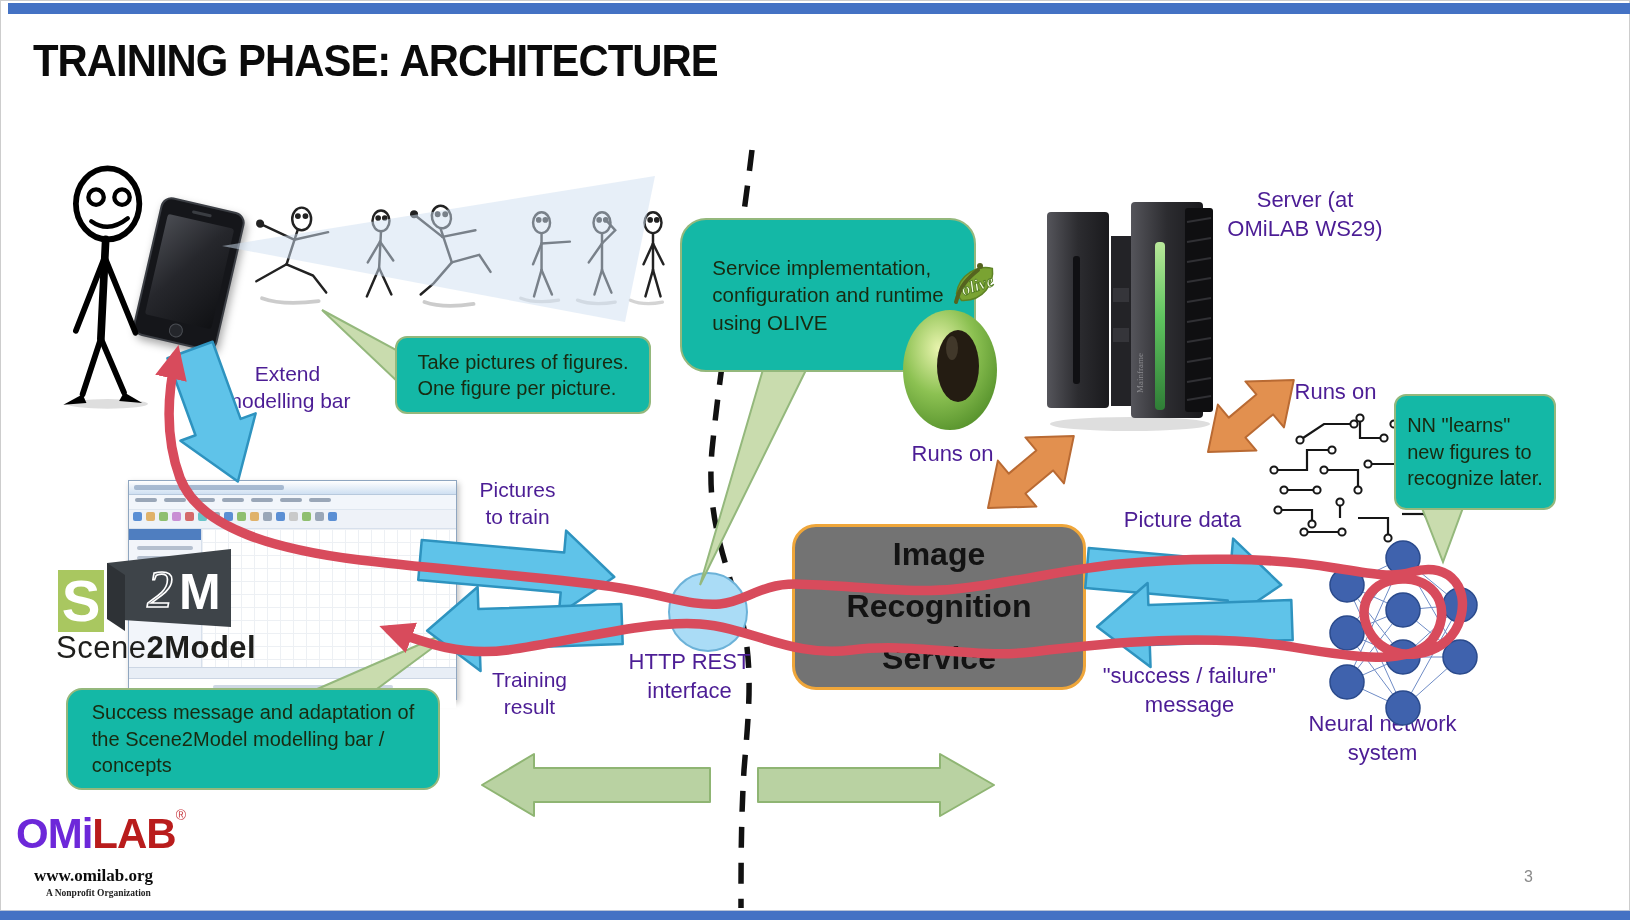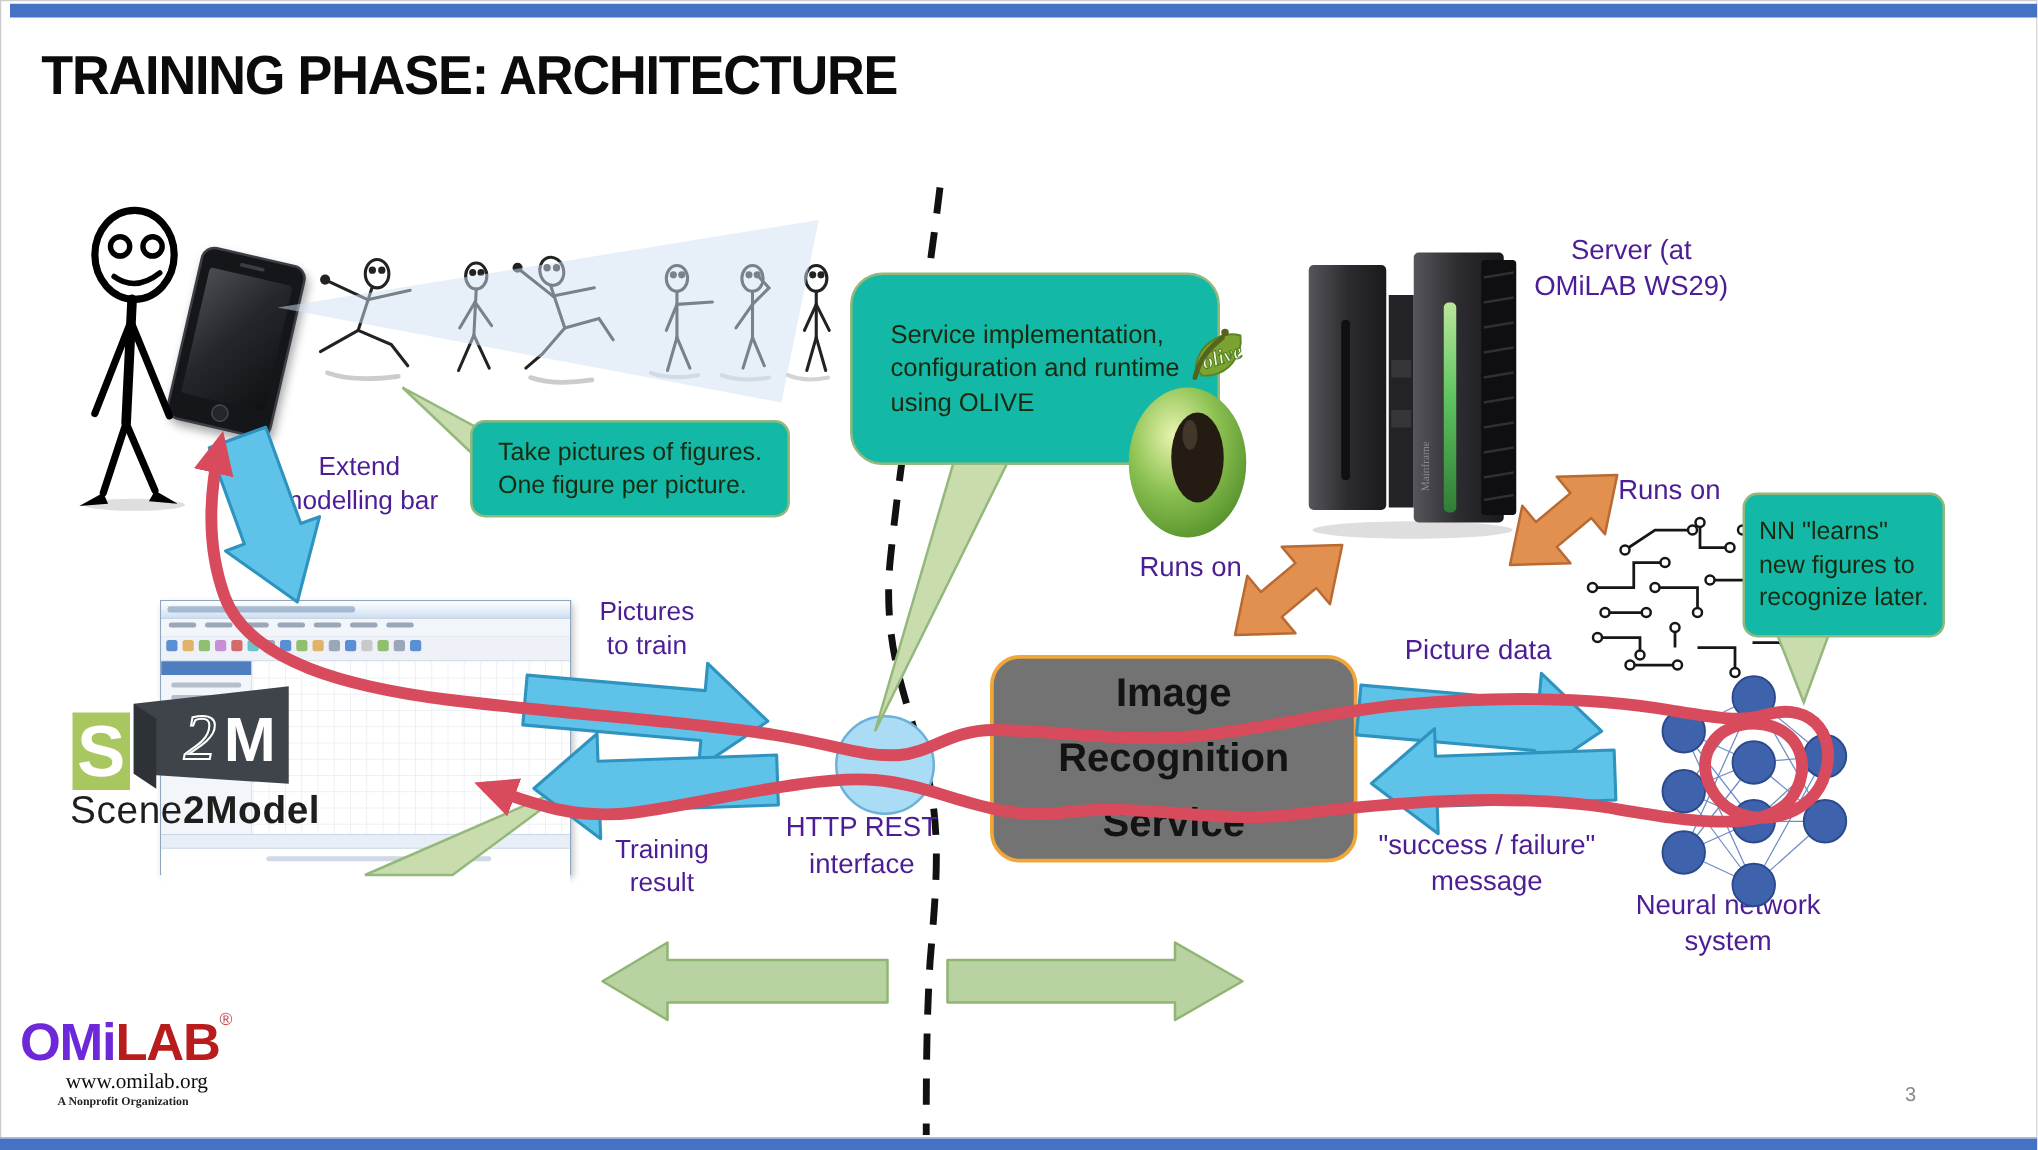--- a/index.html
+++ b/index.html
@@ -49,21 +49,21 @@
   .irs{left:792px;top:524px;width:288px;height:160px;border-radius:24px;background:#737373;
        border:3px solid #efa63a;display:flex;align-items:center;justify-content:center;text-align:center;z-index:6;}
   .irs .txt{font-size:32px;font-weight:700;line-height:1.62;color:#131313;}
   
   .side-lbl{font-size:23px;color:#14250d;font-weight:500;z-index:7;}
   
   .omilab{left:16px;top:808px;z-index:6;}
   .omilab .row1{font-size:42px;font-weight:700;letter-spacing:-1px;line-height:1;}
   .omilab .p1{color:#6d28d9;} .omilab .p2{color:#b91c1c;}
   .omilab .reg{color:#ca4148;font-size:14px;vertical-align:28px;font-weight:400;}
-  .omilab .url{font-family:"Liberation Serif",serif;font-weight:400;font-size:17px;color:#0c0c0c;margin:0 0 0 18px;text-align:center;}
+  .omilab .url{font-family:"Liberation Serif",serif;font-weight:700;font-size:17px;color:#0c0c0c;margin:11px 0 0 18px;}
   .omilab .tag{font-family:"Liberation Serif",serif;font-weight:700;font-size:9.5px;color:#222;margin:2px 0 0 30px;}
   .pagenum{left:1524px;top:868px;font-size:16px;color:#8a8a8a;z-index:6;}
   svg{display:block;}
   .overlay{left:0;top:0;z-index:20;pointer-events:none;}
   .base-art{z-index:4;}
   .olive{z-index:40;}
 </style>
 </head>
 <body>
 
@@ -438,33 +438,38 @@
 OMiLAB WS29)</div>
   <div class="abs lbl" style="left:1100px;top:506px;width:165px;font-size:22px;">Picture data</div>
   <div class="abs lbl ml" style="left:1082px;top:662px;width:215px;font-size:22px;">"success / failure"
 message</div>
   <div class="abs lbl ml" style="left:1285px;top:710px;width:195px;font-size:22px;">Neural network
 system</div>
 
   <div class="abs side-lbl" style="left:540px;top:772px;width:170px;text-align:center;">User local side</div>
   <div class="abs side-lbl" style="left:770px;top:772px;width:170px;text-align:center;">Server side</div>
 
-  <div class="abs callout" style="left:376px;top:336px;width:252px;height:74px;">
+  <div class="abs callout" style="left:395px;top:336px;width:252px;height:74px;">
     <div class="txt ml">Take pictures of figures.
 One figure per picture.</div>
   </div>
   <div class="abs callout" style="left:680px;top:218px;width:292px;height:150px;border-radius:26px;">
     <div class="txt ml" style="font-size:20.5px;">Service implementation,
 configuration and runtime
 using OLIVE</div>
   </div>
   <div class="abs callout" style="left:1394px;top:394px;width:158px;height:112px;">
     <div class="txt ml">NN "learns"
 new figures to
 recognize later.</div>
+  </div>
+  <div class="abs callout" style="left:66px;top:688px;width:370px;height:98px;border-radius:16px;">
+    <div class="txt ml">Success message and adaptation of
+the Scene2Model modelling bar /
+concepts</div>
   </div>
 
   <svg class="abs olive" style="left:898px;top:256px;" width="110" height="180" viewBox="0 0 110 180">
     <path d="M60,40 C60,20 78,8 92,10 C96,24 88,44 66,46 Z" fill="#7aa332" stroke="#5d8224" stroke-width="1.5" transform="rotate(8 76 28)"></path>
     <path d="M58,46 C62,30 70,22 80,14" fill="none" stroke="#55631f" stroke-width="4" stroke-linecap="round"></path>
     <circle cx="82" cy="10" r="3" fill="#55631f"></circle>
     <text x="64" y="38" font-size="17" font-style="italic" font-weight="700" fill="#f2f8dd" stroke="#4e7a1e" stroke-width=".8" transform="rotate(-18 70 34)" font-family="Liberation Serif, serif">olive</text>
     <ellipse cx="52" cy="114" rx="47" ry="60" fill="url(#oliveBody)"></ellipse>
     <ellipse cx="60" cy="110" rx="21" ry="36" fill="#241c12"></ellipse>
     <ellipse cx="54" cy="92" rx="6" ry="12" fill="#4e4434" opacity=".7"></ellipse>

